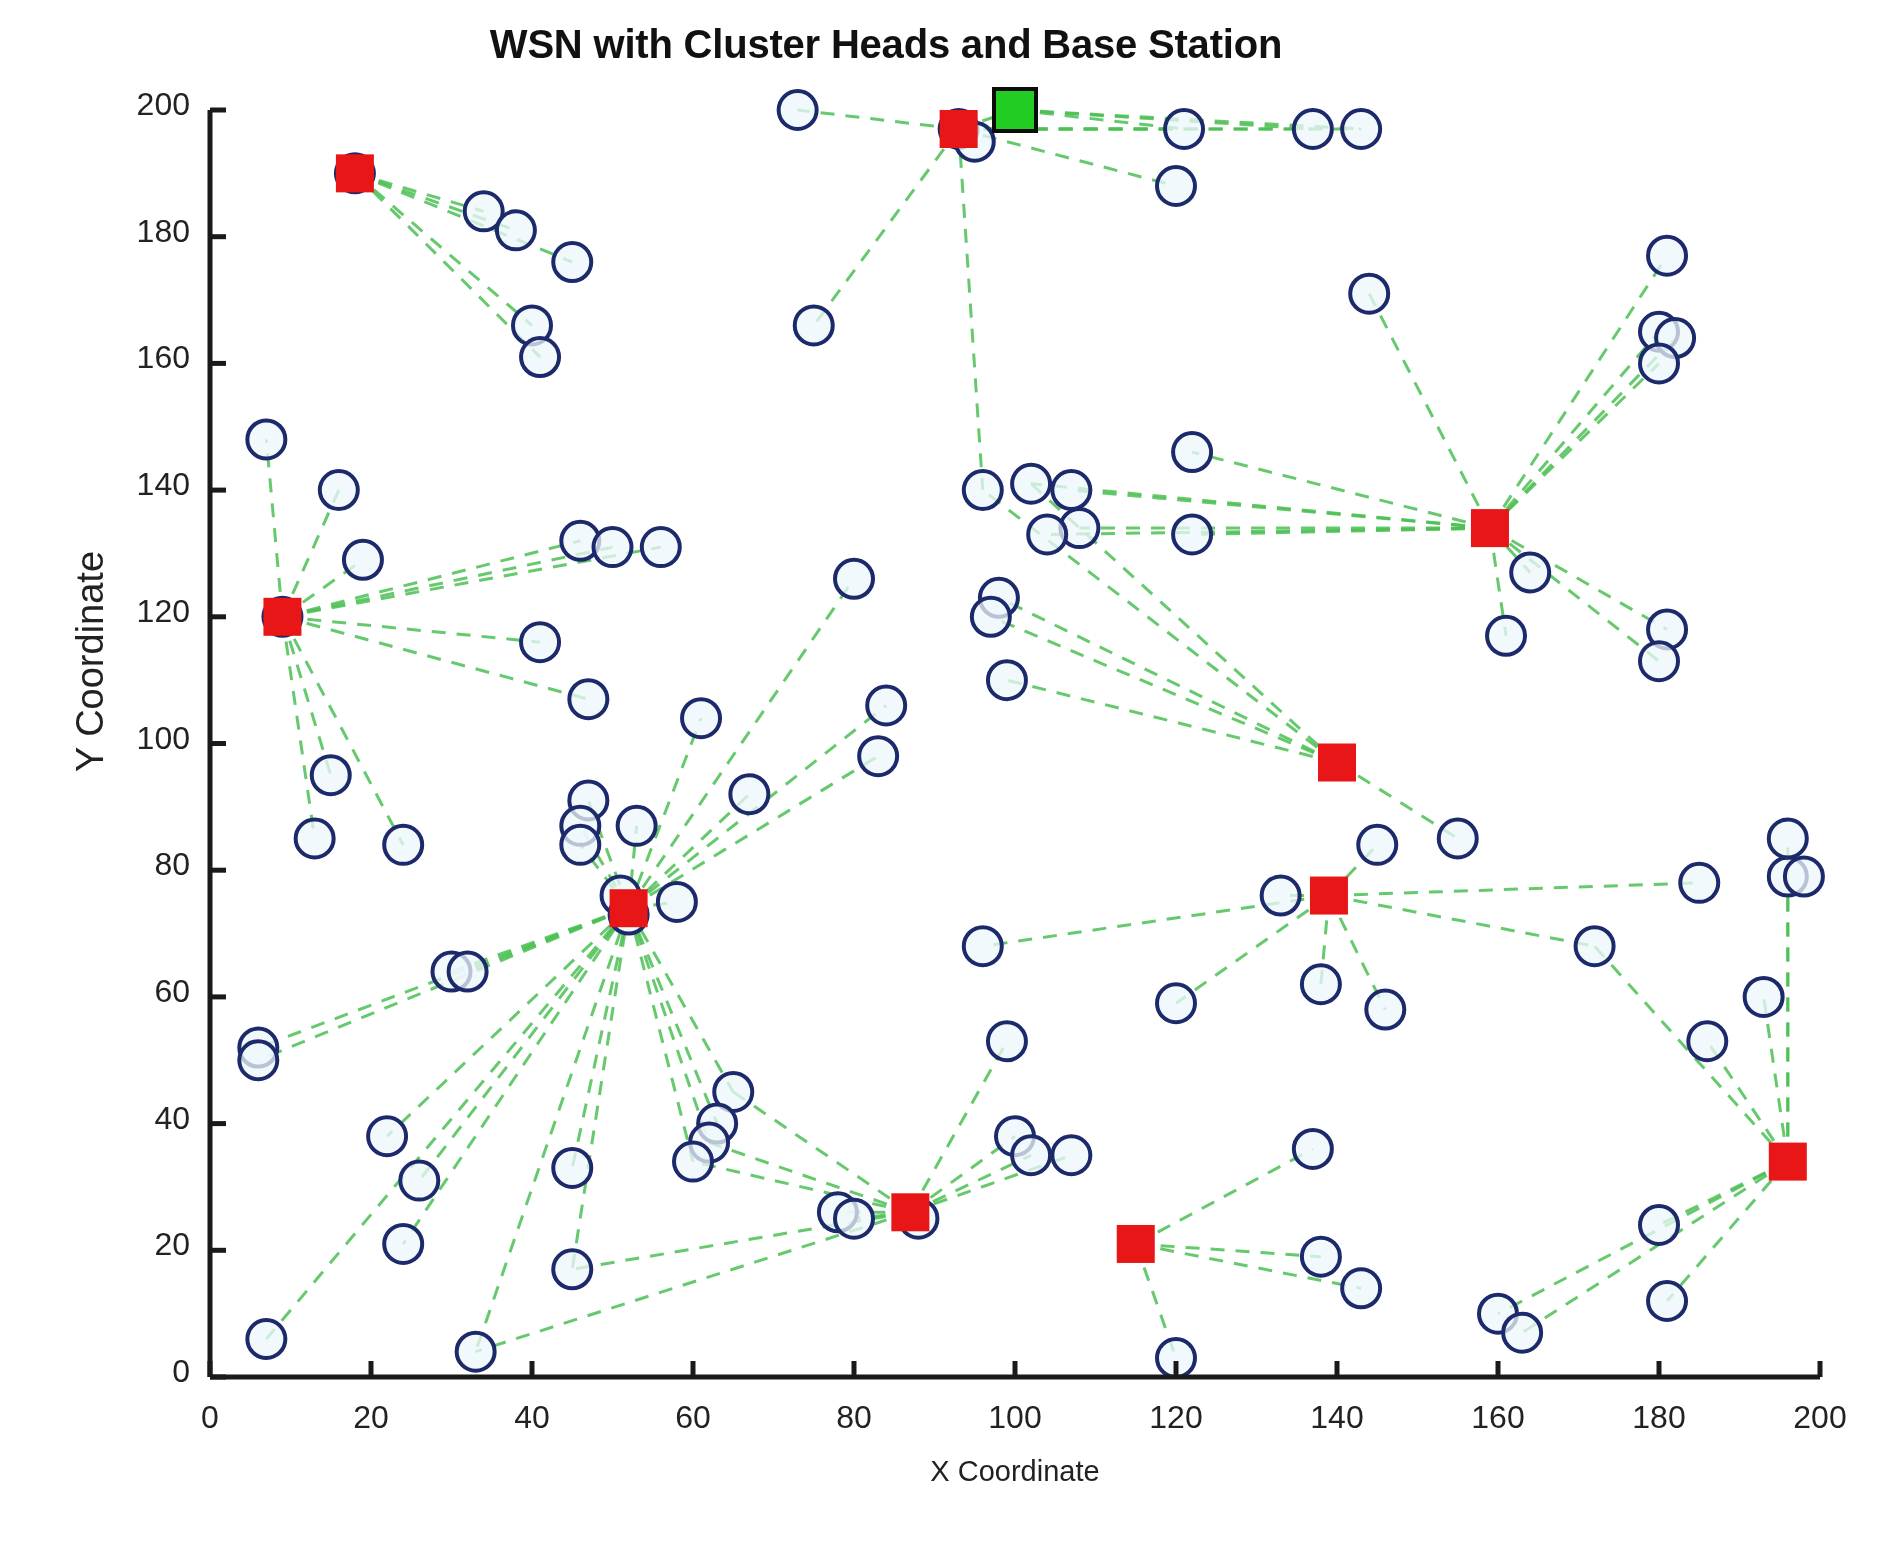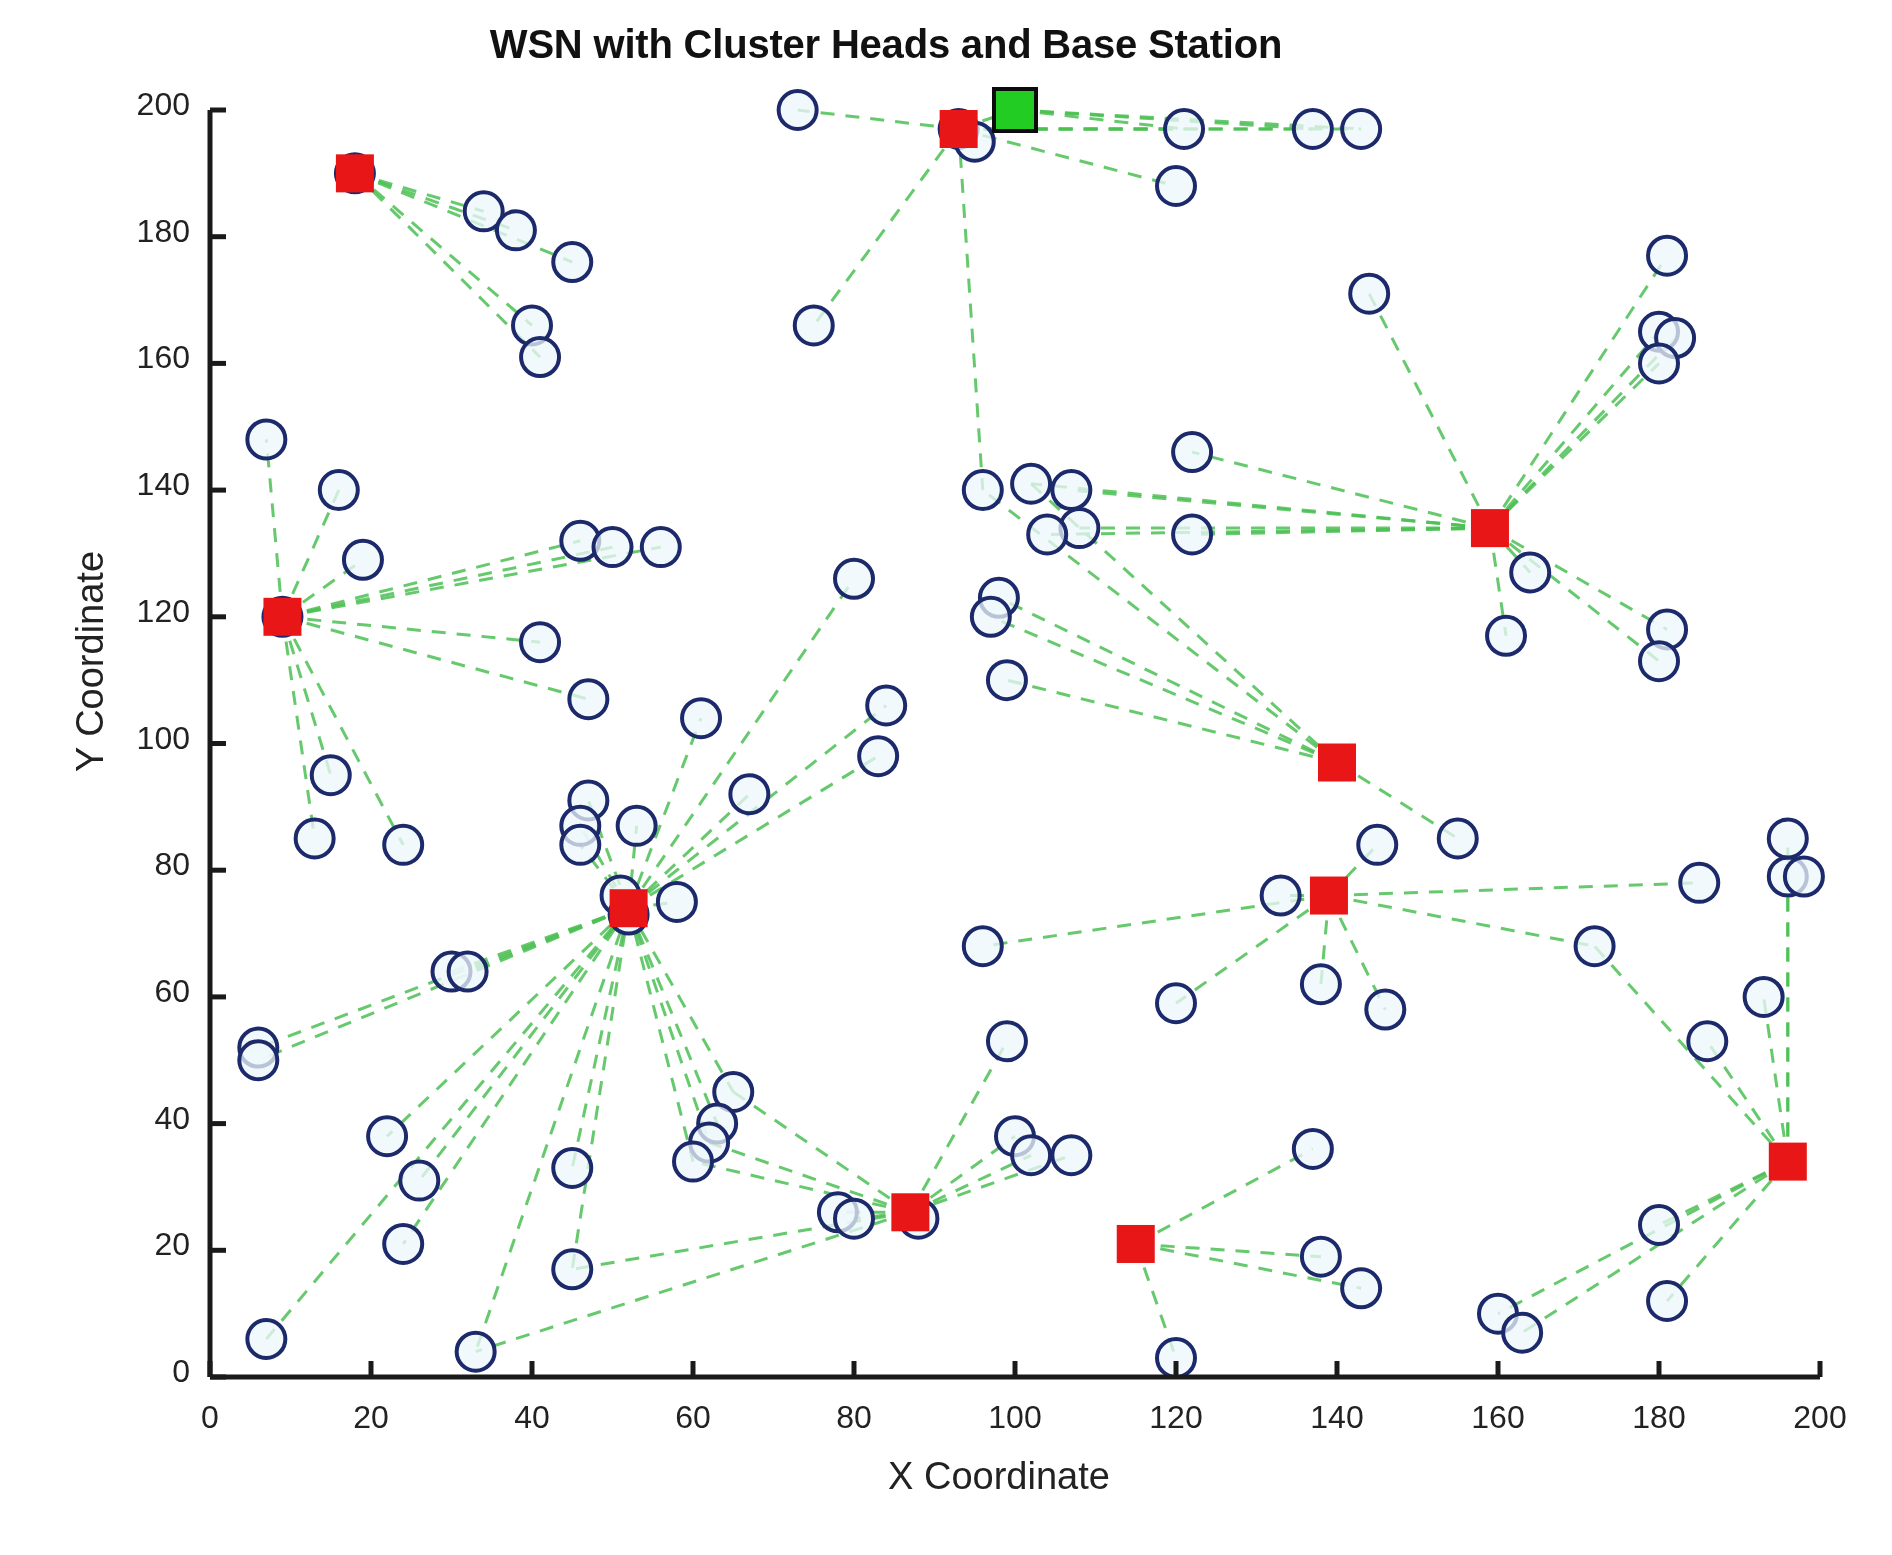--- a/index.html
+++ b/index.html
@@ -12,22 +12,22 @@
   }
   
   #chart-title{transform:translateX(-60px);}
   #plot-svg{position:absolute;left:0;top:0;}
   #ylabel{
     position:absolute;left:-60px;top:640px;width:300px;text-align:center;
     font-size:38px;color:#222;transform:rotate(-90deg);transform-origin:center center;
     font-family:"Liberation Sans",sans-serif;
   }
   #xlabel{
-    position:absolute;left:194px;top:1455px;width:1610px;text-align:center;
-    font-size:38px;color:#222;font-family:"Liberation Sans",sans-serif;
+    position:absolute;left:210px;top:1455px;width:1610px;text-align:center;
+    font-size:29px;color:#222;font-family:"Liberation Sans",sans-serif;
   }
   .tick-lbl{position:absolute;font-size:32px;color:#222;white-space:nowrap;
             font-family:"Liberation Sans",sans-serif;}
   .ytick-lbl{text-align:right;}
   .xtick-lbl{text-align:center;}
 </style>
 </head>
 <body>
 
 <div id="root">

